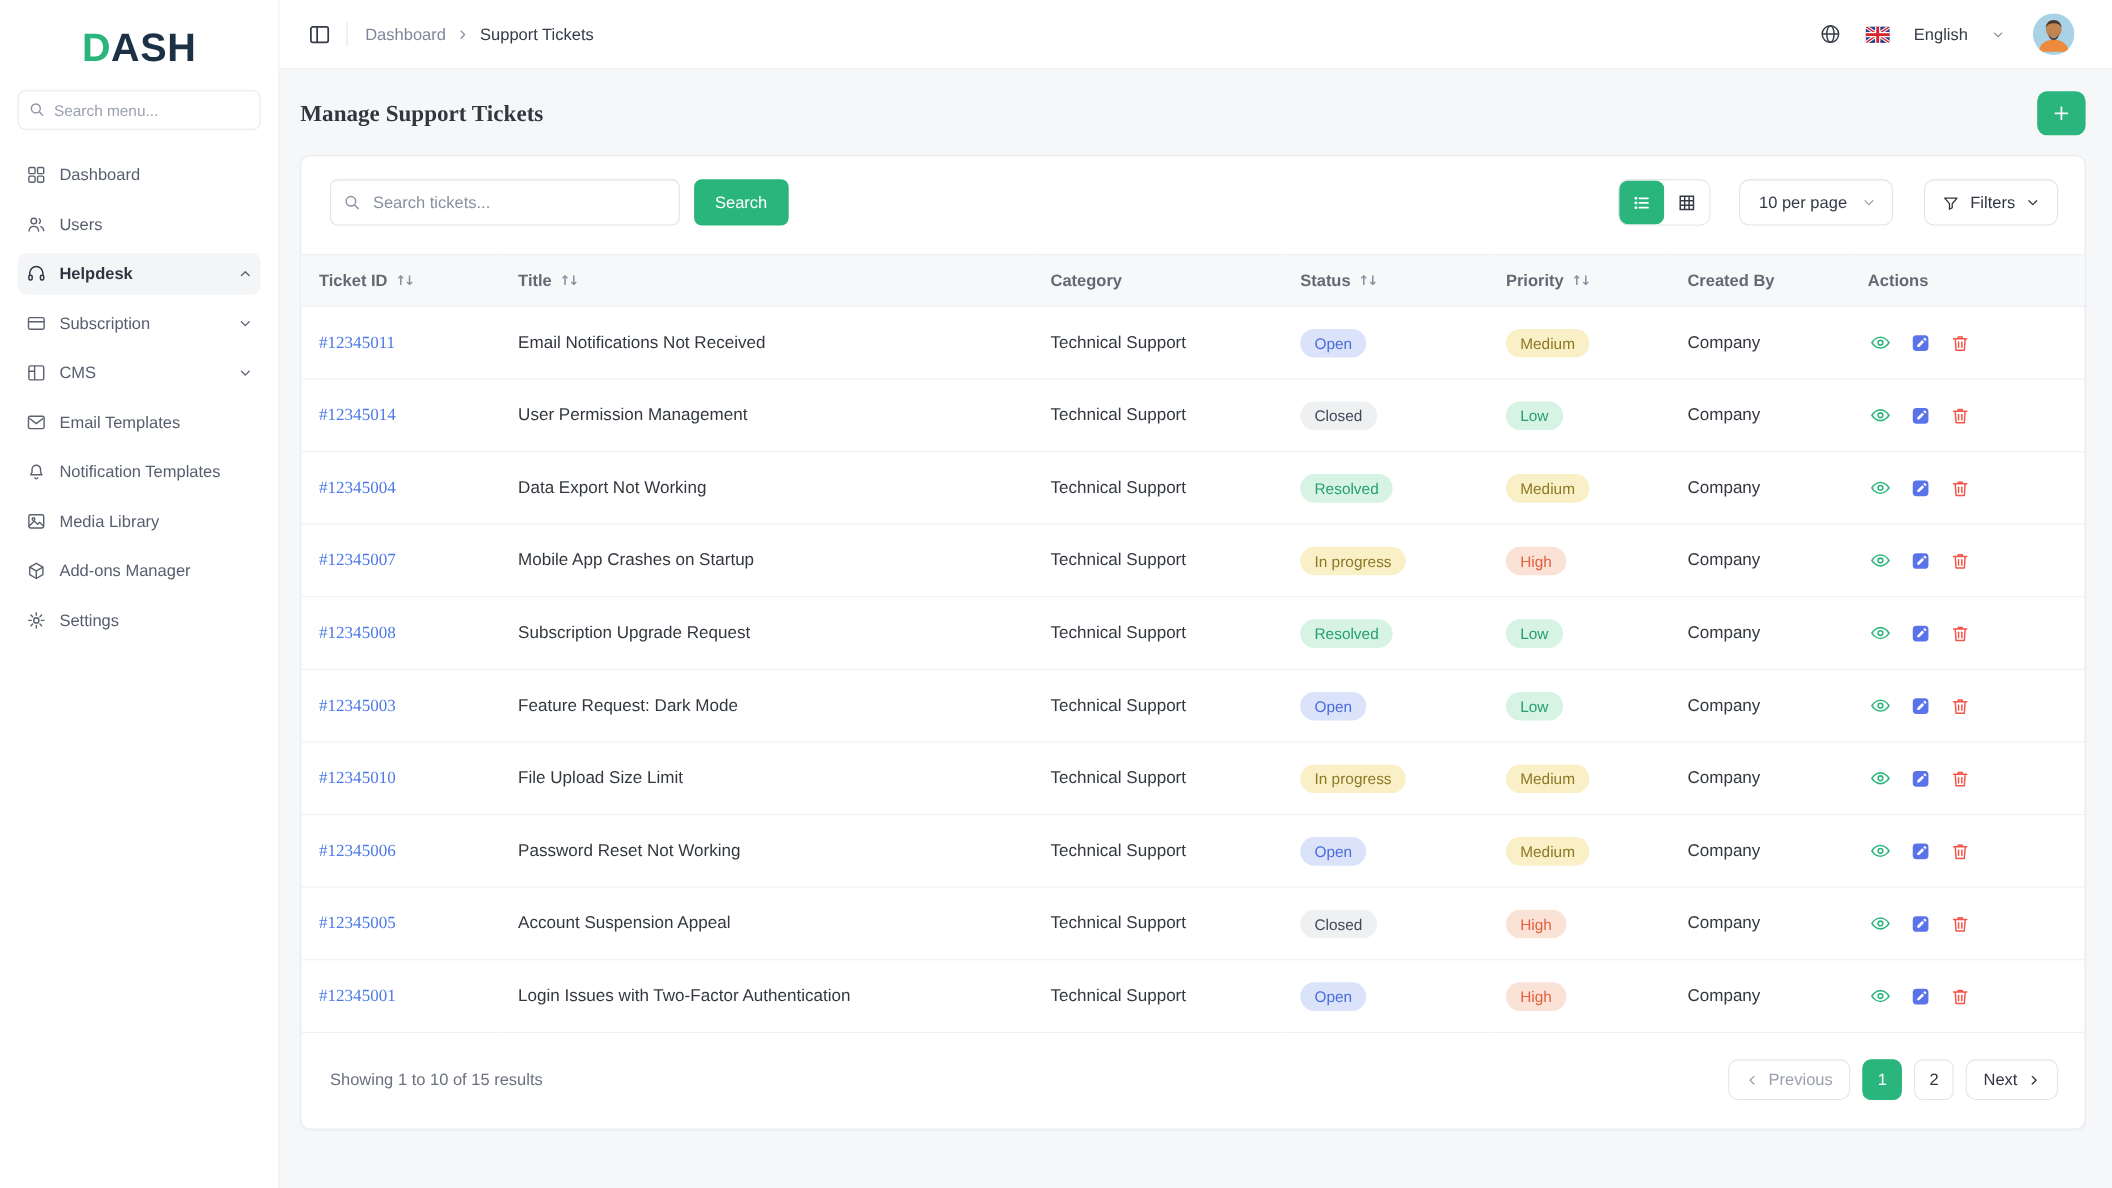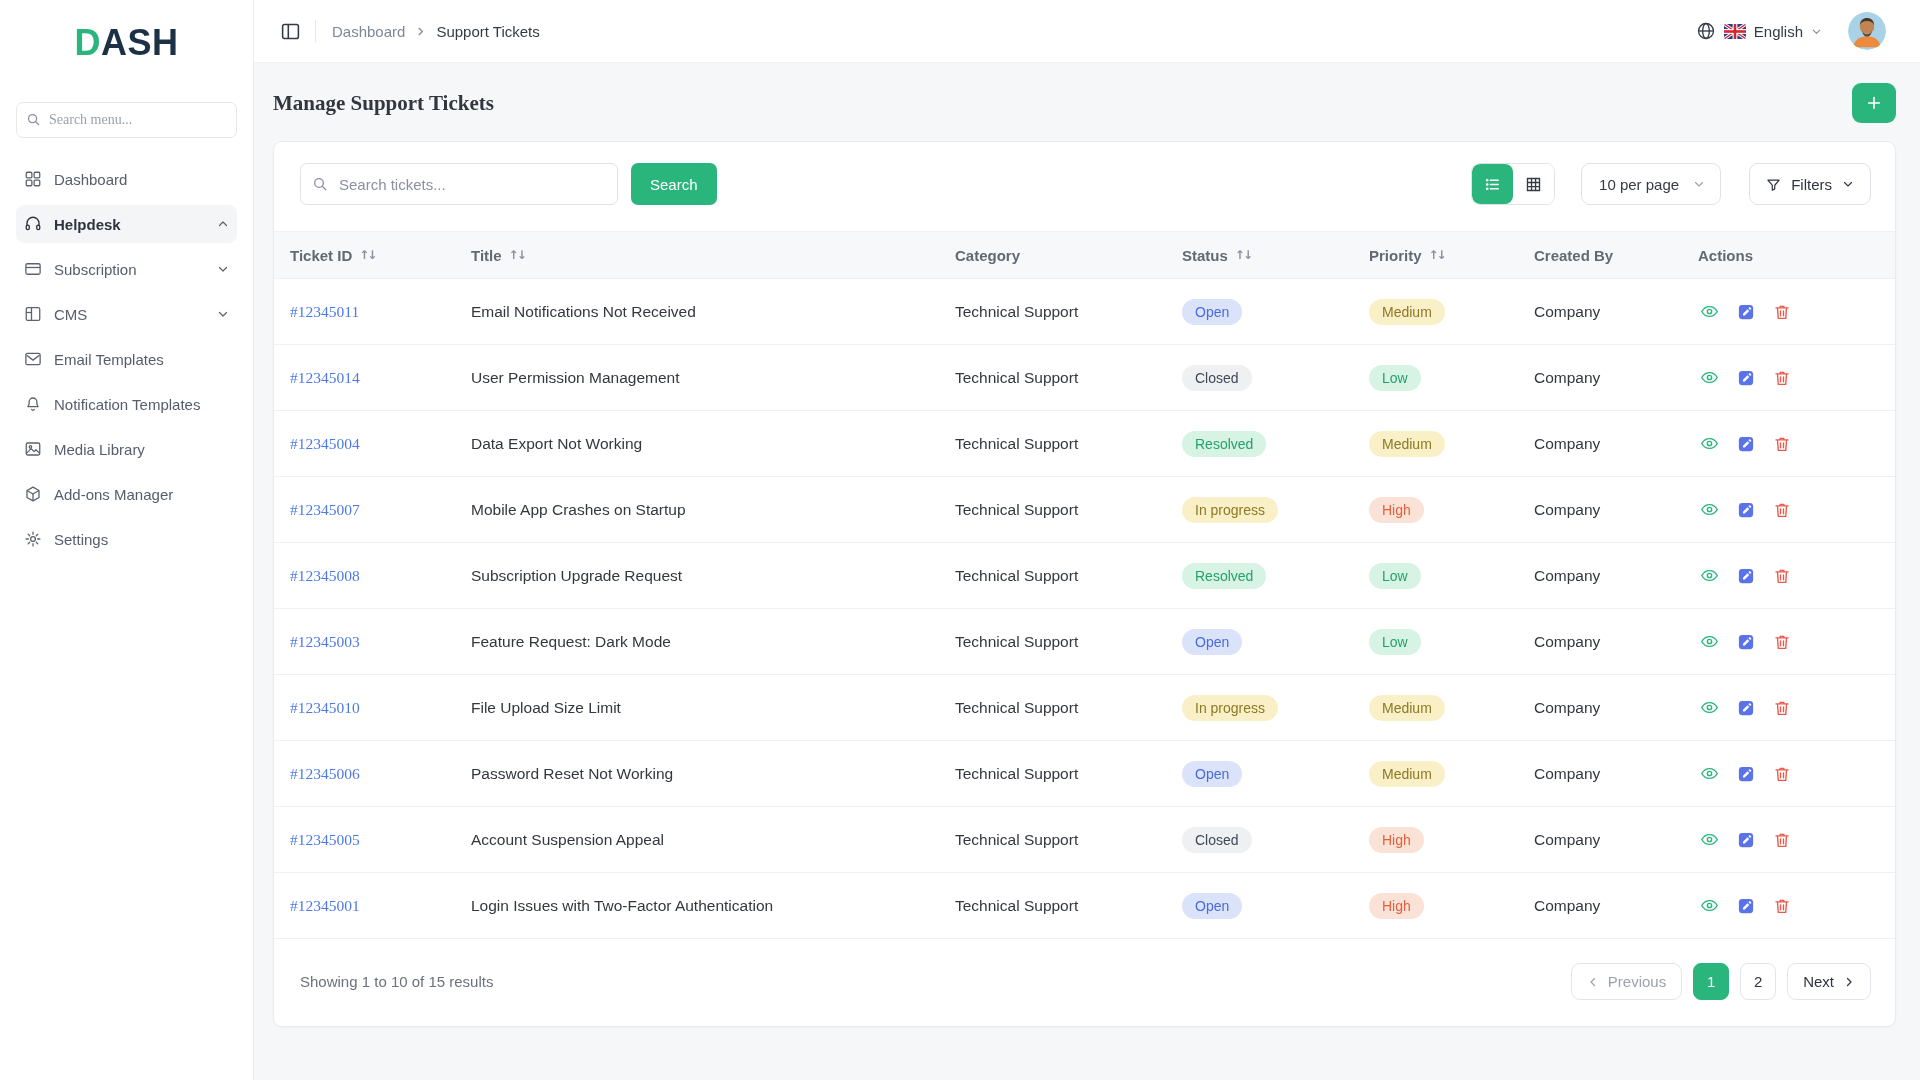--- a/index.html
+++ b/index.html
@@ -7,41 +7,41 @@
   body { font-family:"Liberation Sans", sans-serif; background:#f6f7f9; color:#343a46; }
   svg { display:block; }
 
   .app { display:flex; width:1920px; height:1080px; }
 
   
   .sidebar { width:254px; min-width:254px; background:#ffffff; border-right:1px solid #ecedf1; padding:0 16px; }
   .logo { display:flex; justify-content:center; align-items:center; padding:22px 0 14px; }
   .logo .brand { font-size:36px; font-weight:800; letter-spacing:.5px; color:#1d3146; }
   .logo .brand .accent { color:#2ab57d; }
-  .side-search { position:relative; margin:24px 0 22px;font-family:Liberation Serif, serif; }
+  .side-search { position:relative; margin:4px 0 22px; }
   .side-search input { width:100%; height:36px; border:1px solid #e6e8ec; border-radius:7px; padding:0 10px 0 32px; font-size:14px; color:#343a46; outline:none; background:#fff; font-family:inherit; }
   .side-search input::placeholder { color:#9aa1ae; }
   .side-search .mag { position:absolute; left:10px; top:10px; }
   .nav-item { display:flex; align-items:center; gap:12px; height:38px; padding:0 8px; border-radius:8px; color:#565d6d; font-size:15px; cursor:pointer; margin-bottom:7px; }
   .nav-item .grow { flex:1; }
   .nav-item.parent-active { background:#f4f5f7; color:#2f3440; font-weight:700; }
   .sub-list { position:relative; margin:2px 0 8px 22px; padding-left:18px; }
   .sub-list:before { content:""; position:absolute; left:0; top:2px; bottom:6px; width:1px; background:#e4e6ea; }
   .sub-item { display:flex; align-items:center; height:36px; padding:0 12px; border-radius:8px; font-size:15px; color:#565d6d; cursor:pointer; margin-bottom:4px; }
   .sub-item.active { background:#f2f3f5; color:#33394a; }
 
   
   .main { flex:1; display:flex; flex-direction:column; }
   .topbar { height:63px; background:#fff; border-bottom:1px solid #edeff2; display:flex; align-items:center; padding:0 34px 0 26px; }
   .crumb-divider { width:1px; height:22px; background:#e4e6ea; margin:0 16px 0 14px; }
   .breadcrumb { display:flex; align-items:center; gap:10px; font-size:15px; }
   .crumb-muted { color:#80869a; }
   .crumb-current { color:#343a46; font-weight:500; }
   .topbar .spacer { flex:1; }
-  .lang { display:flex; align-items:center; gap:8px; margin-right:26px; cursor:pointer; }
+  .lang { display:flex; align-items:center; gap:22px; margin-right:26px; cursor:pointer; }
   .lang-label { font-size:15px; color:#343a46; }
   .avatar { width:38px; height:38px; border-radius:50%; overflow:hidden; cursor:pointer; }
 
   .page-head { display:flex; align-items:center; justify-content:space-between; padding:20px 24px 16px 19px;font-family:Liberation Serif, serif; }
   .page-title { font-size:21px; font-weight:700; color:#31363f; }
   .add-btn { width:44px; height:40px; background:#2ab57d; color:#fff; border:none; border-radius:9px; font-size:22px; font-weight:400; cursor:pointer; display:flex; align-items:center; justify-content:center; }
 
   .card { margin:2px 24px 0 19px; background:#fff; border:1px solid #e9ebef; border-radius:9px; box-shadow:0 1px 2px rgba(30,40,60,.04); }
 
   .toolbar { display:flex; align-items:center; padding:21px 24px 26px 26px; }
@@ -107,20 +107,31 @@
           <svg width="18" height="18" viewBox="0 0 24 24" fill="none" stroke="#5b616e" stroke-width="1.7">
             <rect x="3" y="3" width="7.5" height="7.5" rx="1.5"></rect>
             <rect x="13.5" y="3" width="7.5" height="7.5" rx="1.5"></rect>
             <rect x="3" y="13.5" width="7.5" height="7.5" rx="1.5"></rect>
             <rect x="13.5" y="13.5" width="7.5" height="7.5" rx="1.5"></rect>
           </svg>
         </span>
       <span class="grow">Dashboard</span>
     </div>
 
+    <div class="nav-item">
+      <span>
+          <svg width="18" height="18" viewBox="0 0 24 24" fill="none" stroke="#5b616e" stroke-width="1.7" stroke-linecap="round">
+            <circle cx="9" cy="8" r="3.4"></circle>
+            <path d="M3.2 20c.4-3.6 2.8-5.6 5.8-5.6s5.4 2 5.8 5.6"></path>
+            <path d="M15.5 5.2a3.4 3.4 0 0 1 0 5.6"></path>
+            <path d="M17.6 14.6c2 .7 3.1 2.5 3.4 5"></path>
+          </svg>
+        </span>
+      <span class="grow">Users</span>
+    </div>
 
     <div class="nav-item parent-active">
       <span>
           <svg width="18" height="18" viewBox="0 0 24 24" fill="none" stroke="#2f3440" stroke-width="1.8" stroke-linecap="round" stroke-linejoin="round">
             <path d="M4 14v-3a8 8 0 0 1 16 0v3"></path>
             <rect x="3" y="13.5" width="4" height="6" rx="1.8"></rect>
             <rect x="17" y="13.5" width="4" height="6" rx="1.8"></rect>
           </svg>
         </span>
       <span class="grow">Helpdesk</span>

